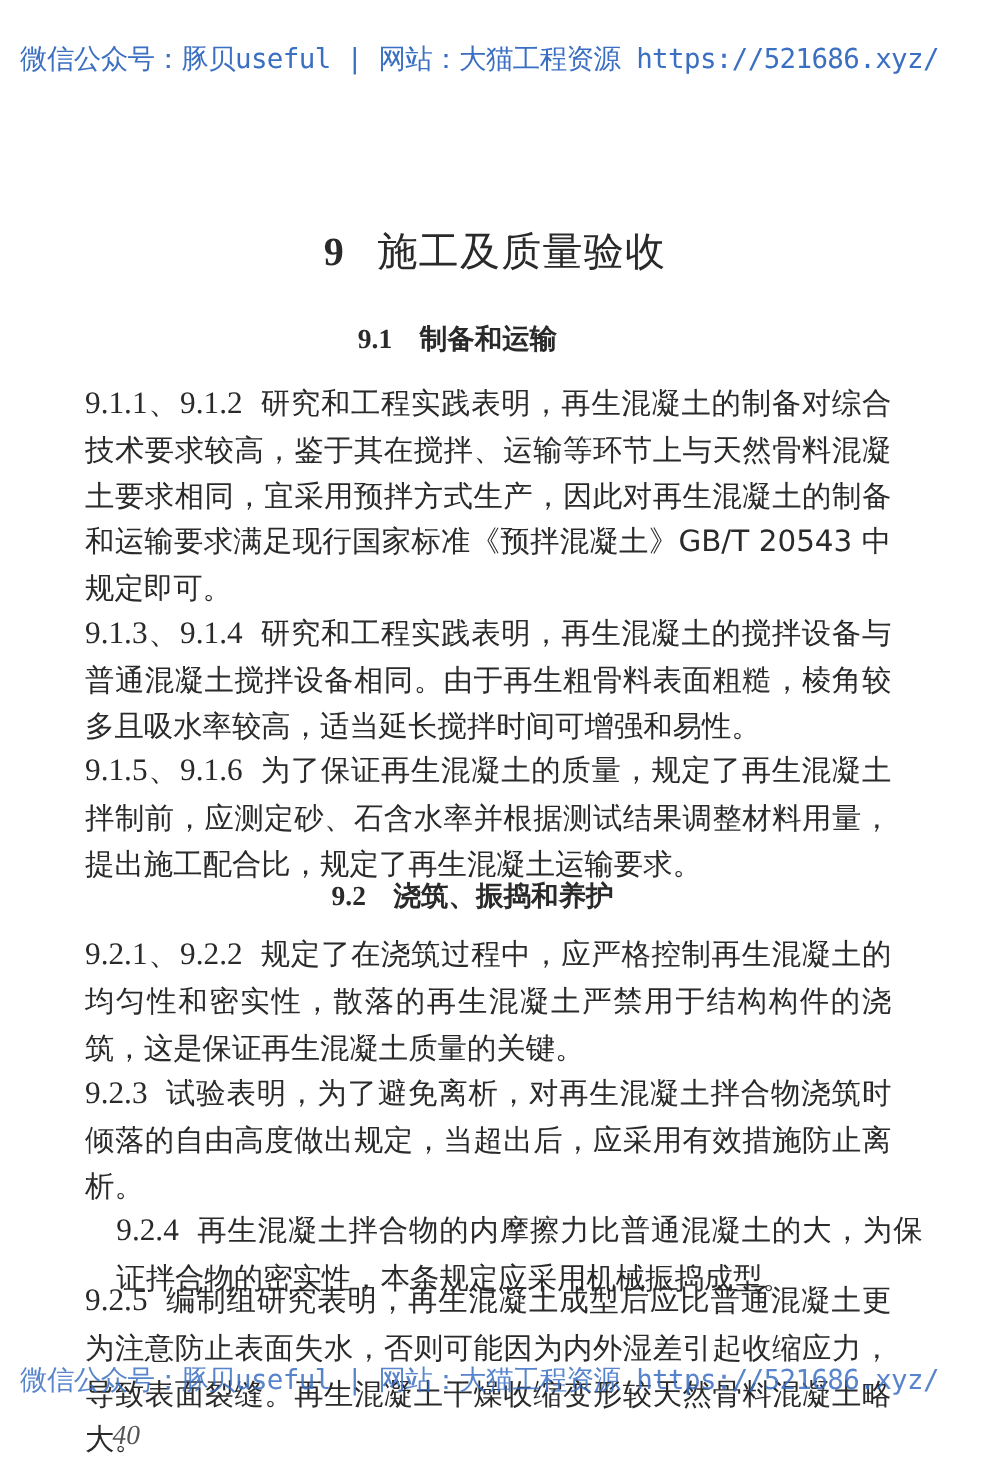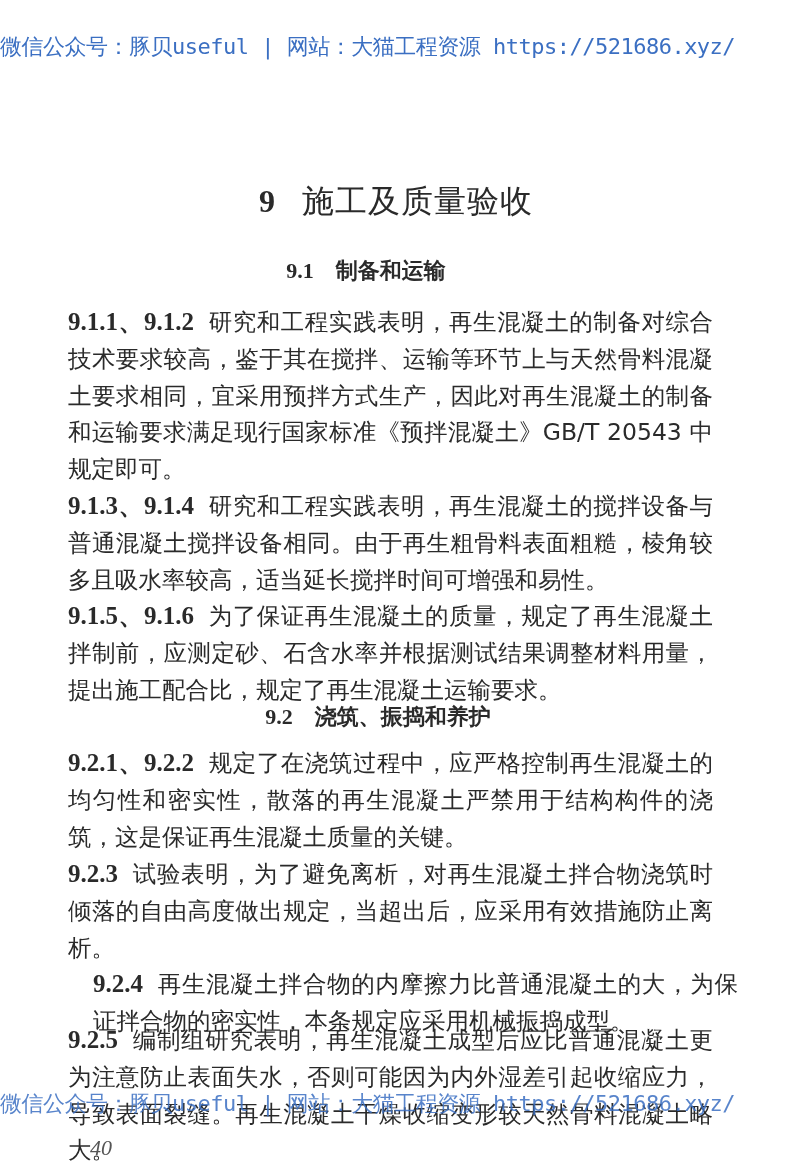--- a/index.html
+++ b/index.html
@@ -3,21 +3,21 @@
 <meta charset="utf-8">
 <style>
   html, body { margin: 0; padding: 0; }
   body {
     width: 800px; height: 1170px; background: #ffffff; position: relative; overflow: hidden;
     font-family: "DejaVu Serif", "Liberation Serif", serif; color: #2a2a2a;
   }
   .wm {
     position: absolute; left: 0; width: 704px; text-align: center;
     font-family: "DejaVu Sans Mono", "Liberation Mono", monospace;
-    font-size: 22px; color: #3b6fc2; white-space: nowrap; letter-spacing: -0.5px;
+    font-size: 22px; color: #3b6fc2; white-space: nowrap; letter-spacing: -0.5px; padding-left: 16px;
   }
   .wm-top { top: 32px; }
   .wm-bottom { top: 1089px; z-index: 2; opacity: 0.85; }
   .chapter {
     position: absolute; top: 180px; left: 0; width: 792px; text-align: center;
     font-size: 32px; letter-spacing: 1px; color: #2a2a2a;
   }
   .chapter .num { font-weight: bold; margin-right: 26px; font-family: "Liberation Serif", serif; }
   .section {
     position: absolute; left: 0; width: 732px; text-align: center;
@@ -26,21 +26,21 @@
   }
   .section .num { font-family: "Liberation Serif", serif; margin-right: 22px; }
   .s1 { top: 256px; }
   .s2 { top: 702px; padding-left: 12px; }
   .para {
     position: absolute; left: 68px; width: 645px;
     font-size: 23.5px; line-height: 36.8px; text-align: justify; color: #2a2a2a;
     font-family: "DejaVu Sans", "Liberation Sans", sans-serif; font-weight: normal;
   }
   .para .clause {
-    font-family: "Liberation Serif", serif; font-weight: bold; font-size: 25px;
+    font-family: "Liberation Serif", serif; font-weight: normal; font-size: 25px;
     margin-right: 14px;
   }
   .p1 { top: 304px; }
   .p2 { top: 488px; }
   .p3 { top: 598px; }
   .p4 { top: 745px; }
   .p5 { top: 856px; }
   .p6 { top: 966px; margin-left: 25px; }
   .p7 { top: 1022px; }
   .page-num {

